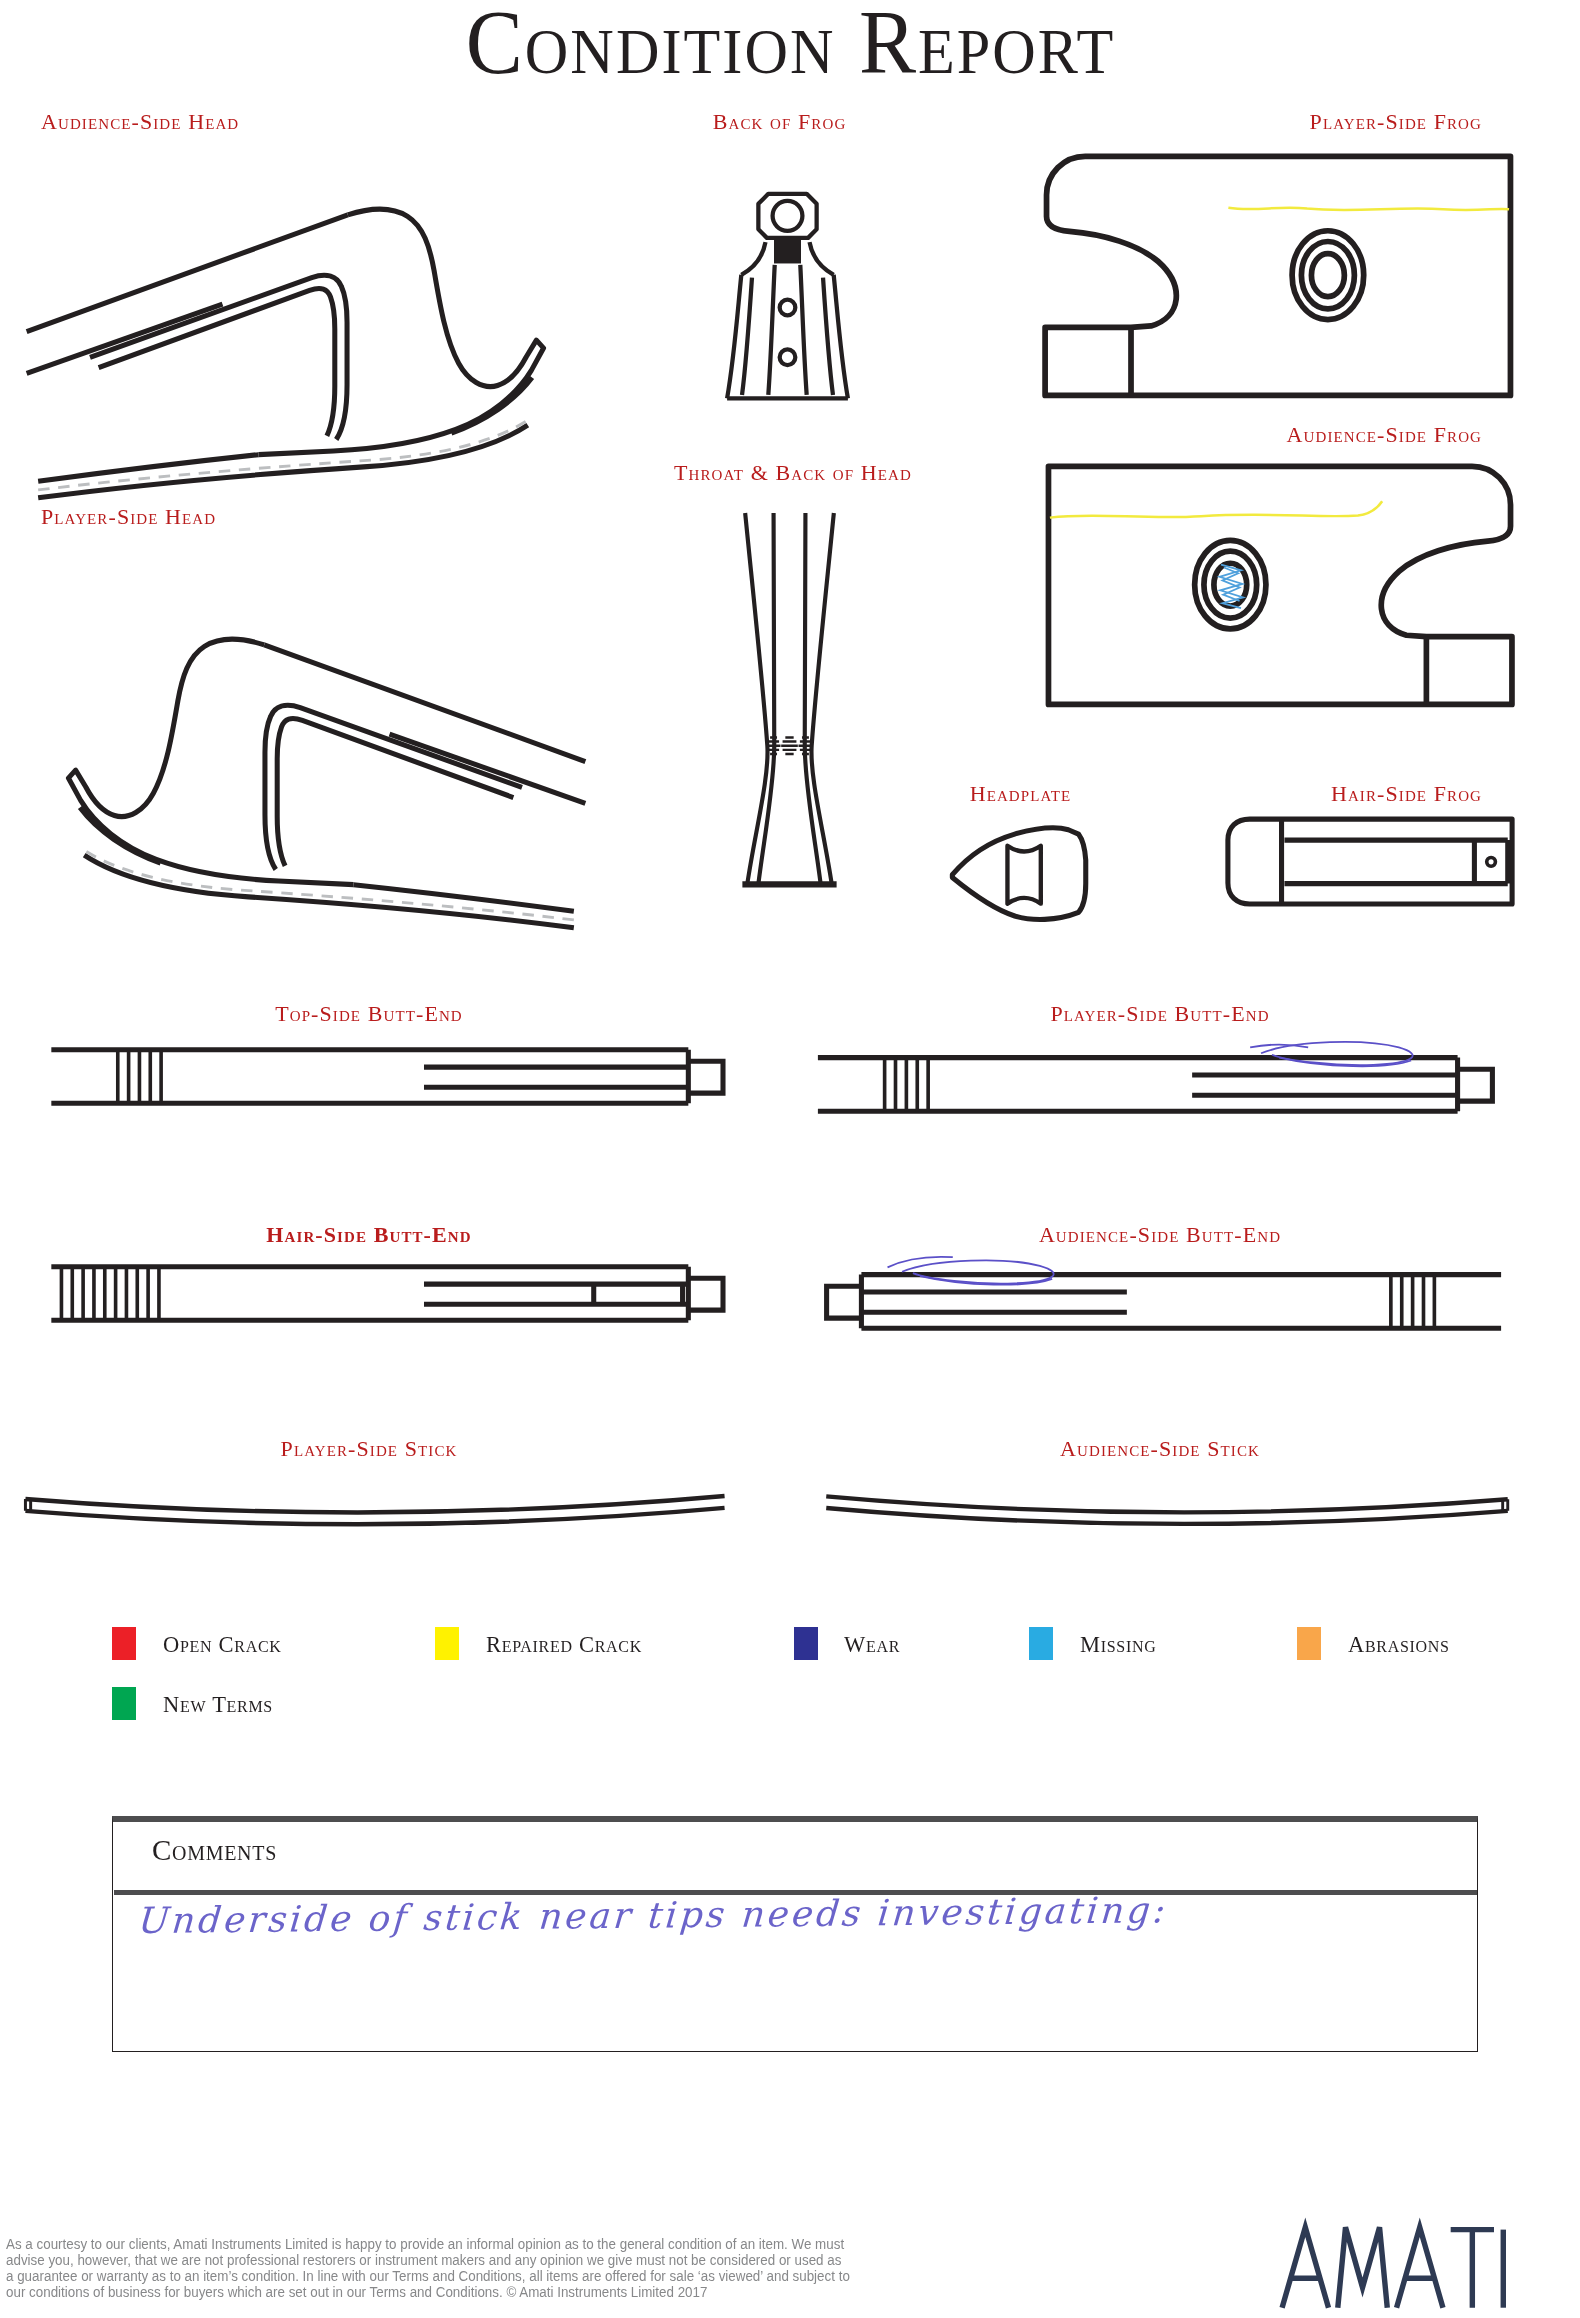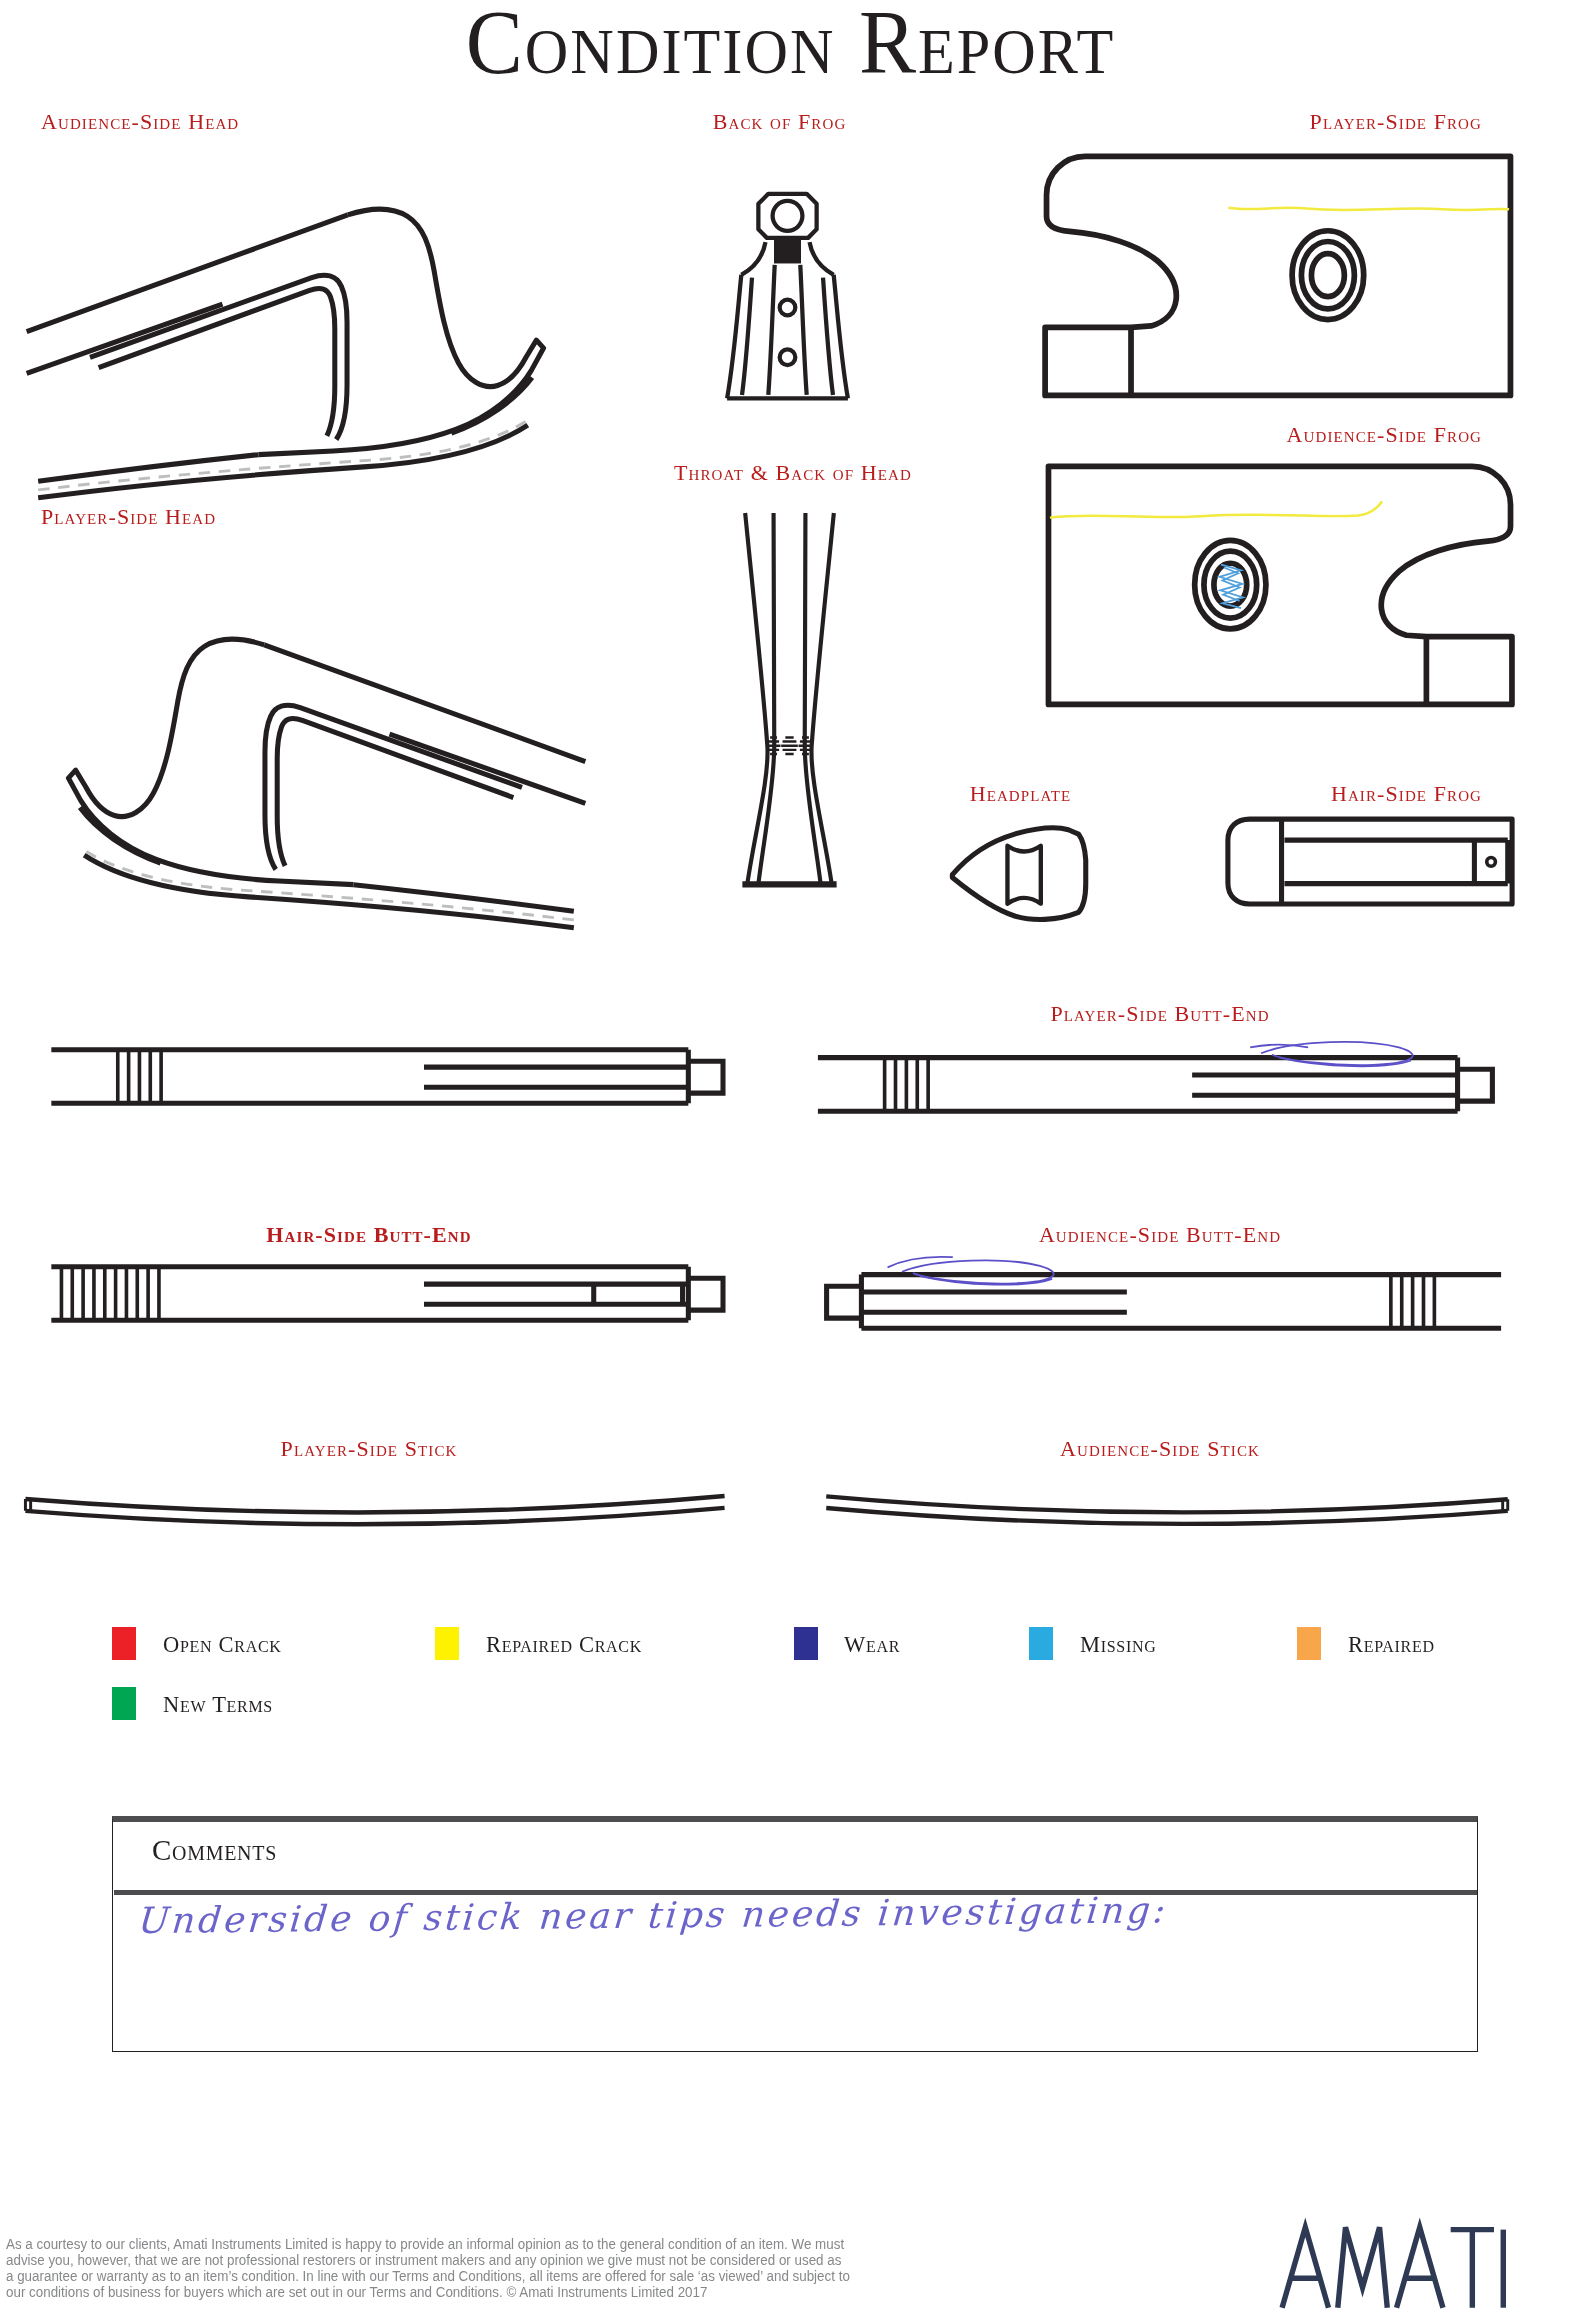--- a/index.html
+++ b/index.html
@@ -154,20 +154,21 @@
   <svg class="abs" style="left:1225px;top:816px;" width="290" height="91" viewBox="0 0 400 125">
     <g stroke="#231F20" fill="none" stroke-width="7" stroke-linejoin="round">
       <path d="M34 4 L396 4 L396 121 L34 121 C16 121 4 110 4 92 L4 33 C4 15 16 4 34 4 Z"></path>
       <path d="M78 4 V121"></path>
       <path d="M82 33 H390 M82 93 H390 M390 33 V93"></path>
       <path d="M344 33 V93"></path>
       <circle cx="367" cy="63" r="6" stroke-width="5"></circle>
     </g>
   </svg>
 
+  <div class="abs dlabel ctr" style="left:43px;top:1001px;width:652px;">Top-Side Butt-End</div>
   <svg class="abs" style="left:47px;top:1044px;" width="689" height="65" viewBox="0 0 950 90">
     <use href="#def-buttend" xlink:href="#def-buttend"></use>
   </svg>
 
   <div class="abs dlabel ctr" style="left:834px;top:1001px;width:652px;">Player-Side Butt-End</div>
   <svg class="abs" style="left:815px;top:1028px;" width="689" height="81" viewBox="0 -22 950 90">
     <use href="#def-buttend" xlink:href="#def-buttend"></use>
     <g fill="none" stroke-width="2.5" stroke="#5B50C8">
       <path d="M615 2 C660 -16 760 -18 805 -6 C840 4 826 16 770 18 C715 20 650 12 630 4"></path>
       <path d="M640 8 C700 22 790 24 822 12"></path>
@@ -207,21 +208,21 @@
     <div class="sw" style="left: 435px; top: 1627px; background-color: rgb(255, 242, 0);"></div>
     <div class="leglabel" style="left:486px;top:1632px;">Repaired Crack</div>
 
     <div class="sw" style="left: 794px; top: 1627px; background-color: rgb(46, 49, 146);"></div>
     <div class="leglabel" style="left:844px;top:1632px;">Wear</div>
 
     <div class="sw" style="left: 1029px; top: 1627px; background-color: rgb(41, 171, 226);"></div>
     <div class="leglabel" style="left:1080px;top:1632px;">Missing</div>
 
     <div class="sw" style="left: 1297px; top: 1627px; background-color: rgb(249, 166, 74);"></div>
-    <div class="leglabel" style="left:1348px;top:1632px;">Repaired</div>
+    <div class="leglabel" style="left:1348px;top:1632px;">Abrasions</div>
 
     <div class="sw" style="left: 112px; top: 1687px; background-color: rgb(0, 166, 81);"></div>
     <div class="leglabel" style="left:163px;top:1692px;">New Terms</div>
   </div>
 
   <div id="comments-box" class="abs"></div>
   <div id="comments-heading" class="abs">Comments</div>
   <div id="comments-divider" class="abs"></div>
   <div id="comment-note" class="abs">Underside of stick near tips needs investigating:</div>
 

